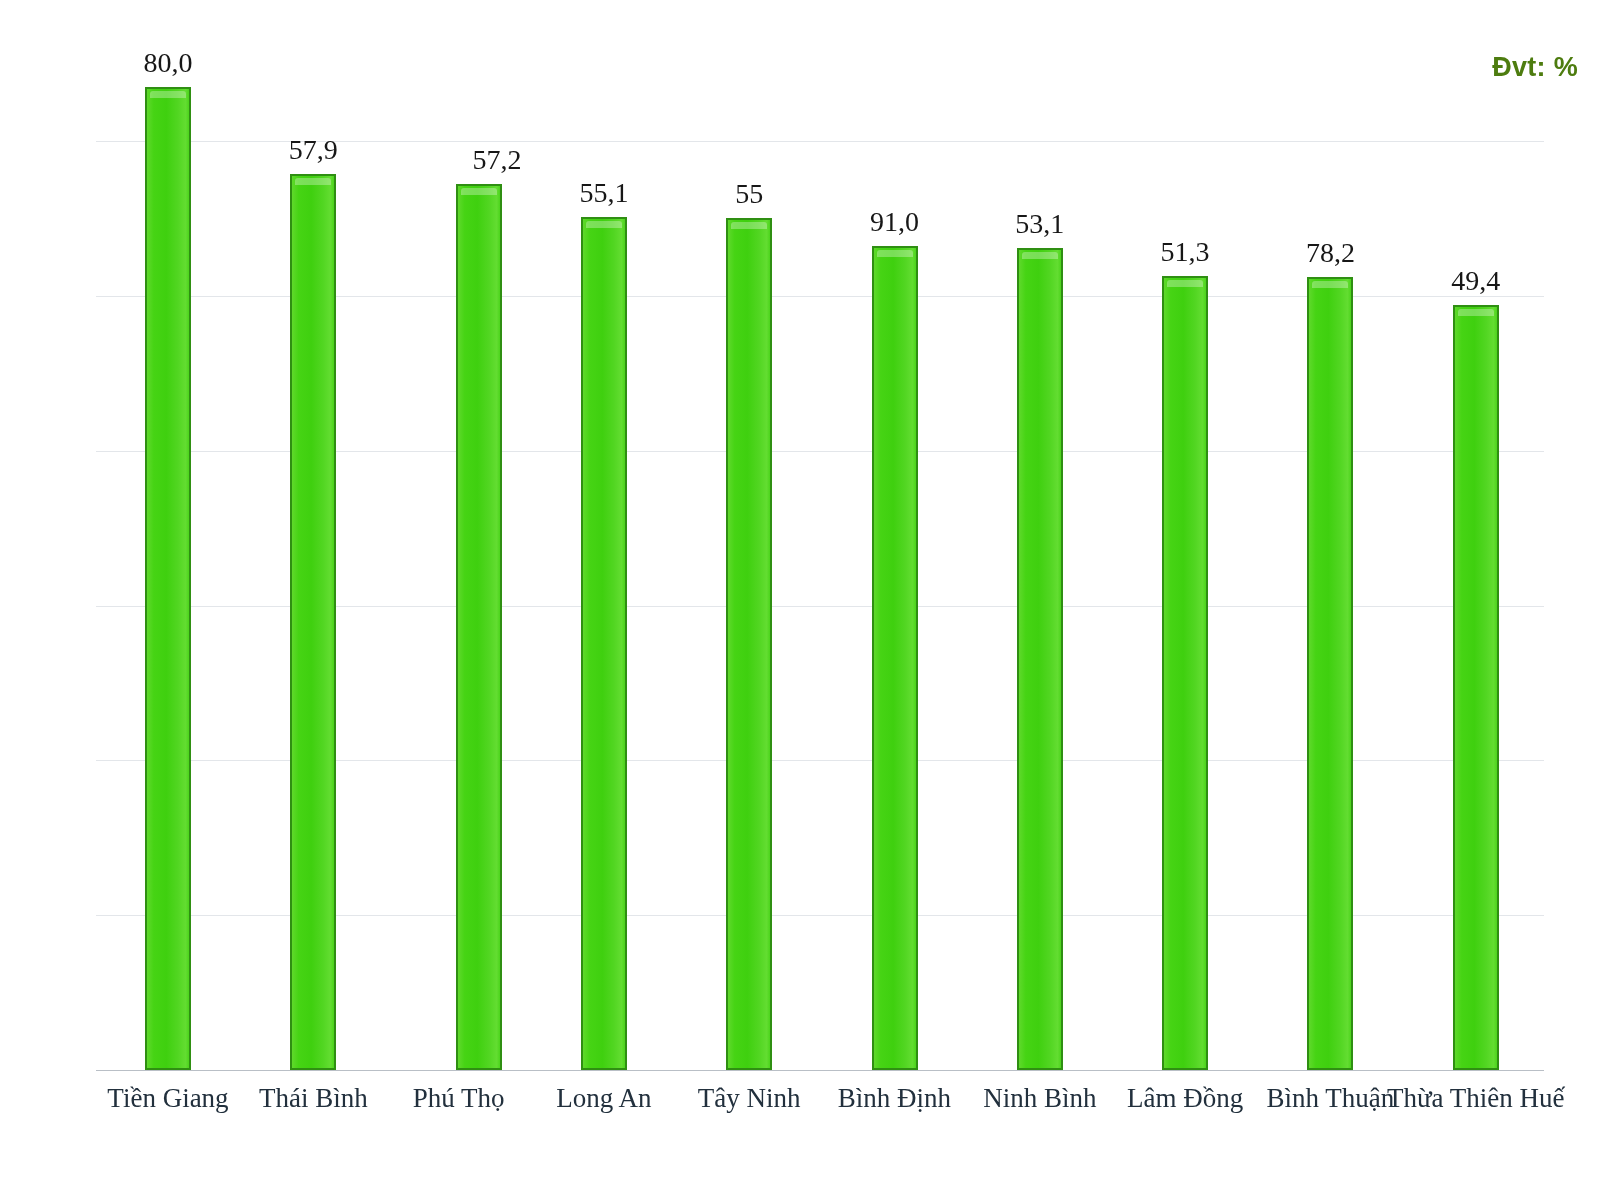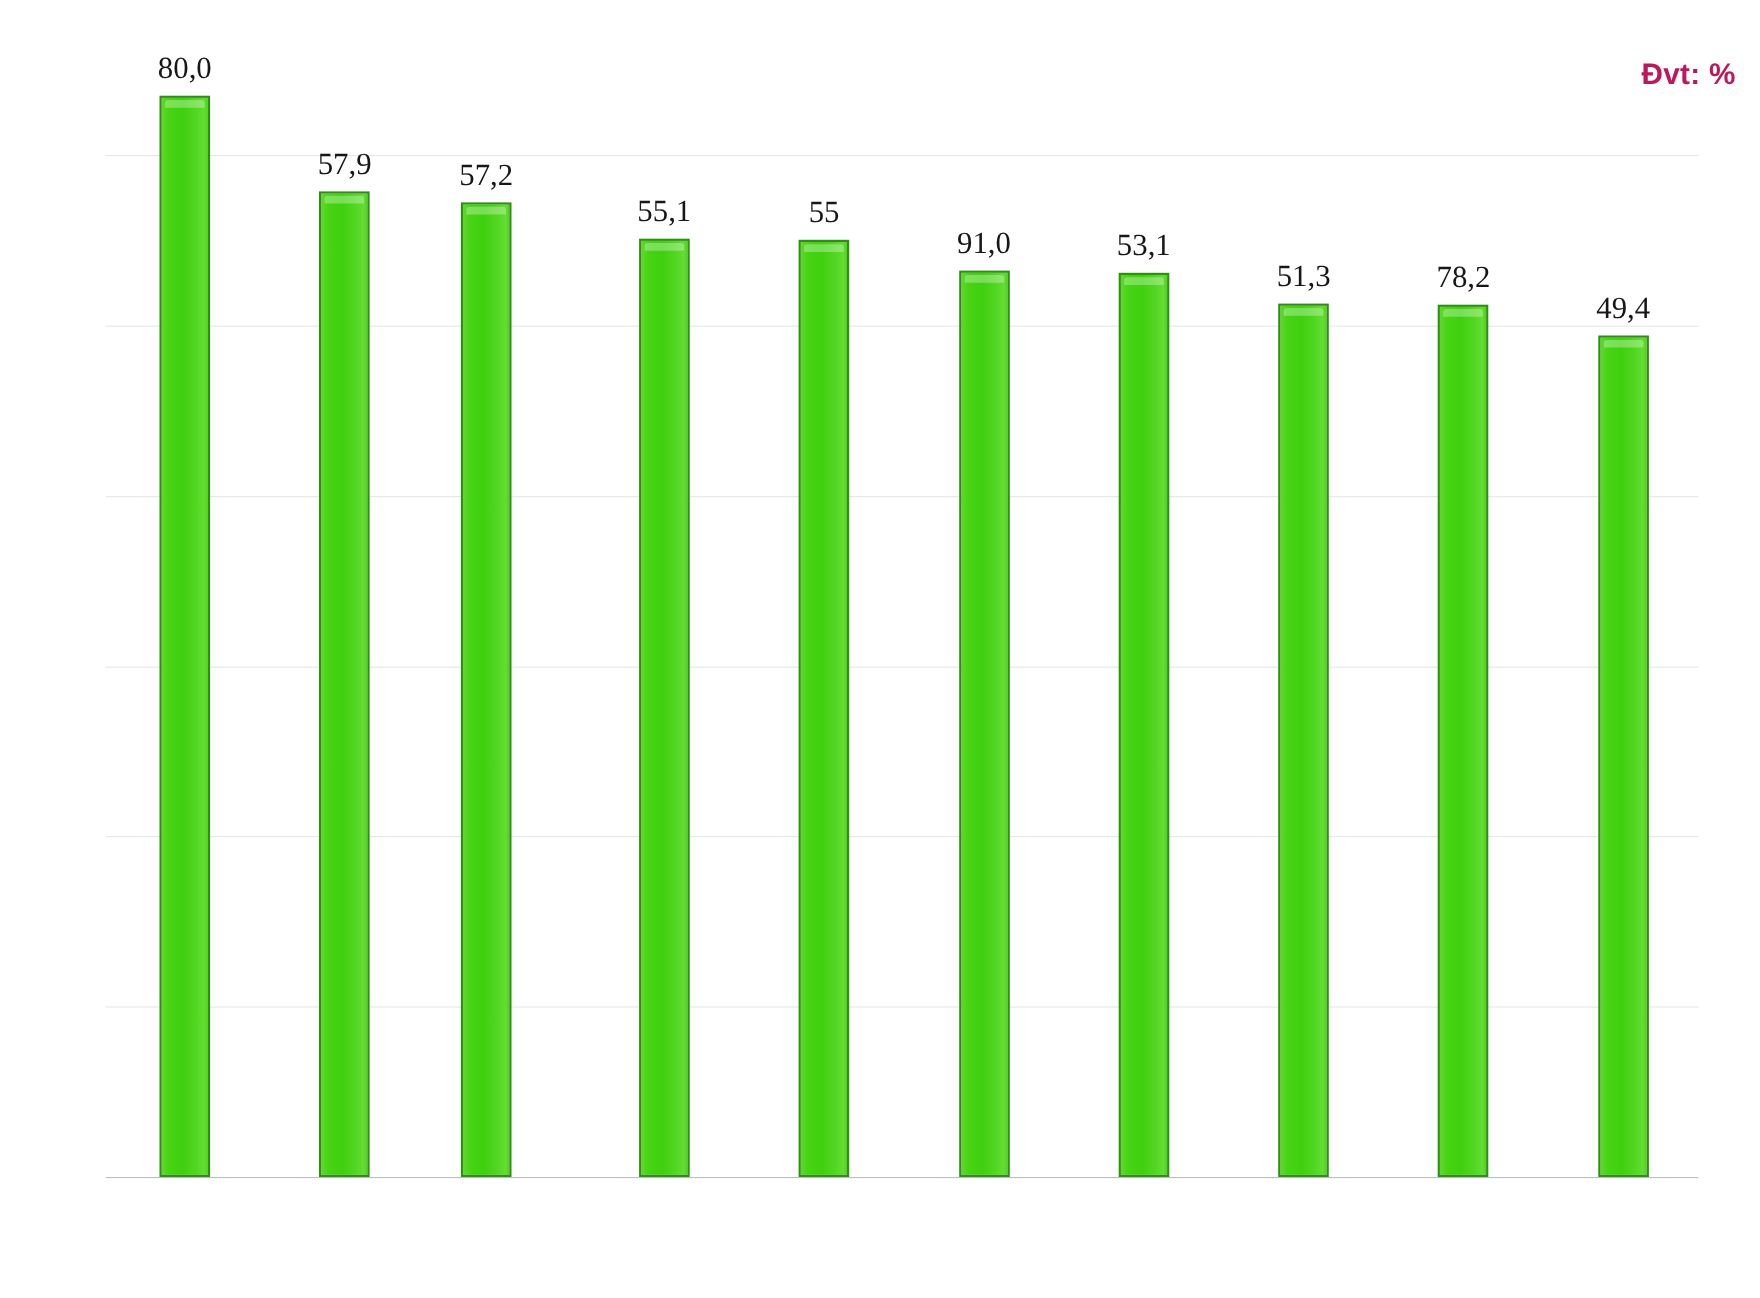--- a/index.html
+++ b/index.html
@@ -22,21 +22,21 @@
   }
 
   
   #unit-label {
     position: absolute;
     right: 22px;
     top: 52px;
     font-family: "Liberation Sans", "DejaVu Sans", sans-serif;
     font-weight: bold;
     font-size: 27px;
-    color: #be185d;
+    color: #4d7c0f;
     letter-spacing: 0.3px;
   }
 
   
   
   #plot-area {
     position: absolute;
     left: 96px;
     top: 40px;
     width: 1448px;
@@ -160,21 +160,21 @@
       </div>
     <div id="bars-layer">
         <div class="bar-group" style="left: 49px; height: 1032px;">
           <div class="bar" title="Tiền Giang: 63,5" style="height: 983.192px; bottom: 2px;"></div>
           <div class="bar-value" style="bottom: 993.192px;">80,0</div>
         </div>
         <div class="bar-group" style="left: 194.3px; height: 1032px;">
           <div class="bar" title="Thái Bình: 57,9" style="height: 896.485px; bottom: 2px;"></div>
           <div class="bar-value" style="bottom: 906.485px;">57,9</div>
         </div>
-        <div class="bar-group" style="left: 323px; height: 1032px;">
+        <div class="bar-group" style="left: 360px; height: 1032px; padding-left: 36px;">
           <div class="bar" title="Phú Thọ: 57,2" style="height: 885.647px; bottom: 2px;"></div>
           <div class="bar-value" style="bottom: 895.647px;">57,2</div>
         </div>
         <div class="bar-group" style="left: 484.9px; height: 1032px;">
           <div class="bar" title="Long An: 55,1" style="height: 853.132px; bottom: 2px;"></div>
           <div class="bar-value" style="bottom: 863.132px;">55,1</div>
         </div>
         <div class="bar-group" style="left: 630.2px; height: 1032px; text-align: center;">
           <div class="bar" title="Tây Ninh: 55" style="height: 851.583px; bottom: 2px;"></div>
           <div class="bar-value" style="bottom: 861.583px;">55</div>
@@ -195,14 +195,26 @@
           <div class="bar" title="Bình Thuận: 51,2" style="height: 792.747px; bottom: 2px;"></div>
           <div class="bar-value" style="bottom: 802.747px;">78,2</div>
         </div>
         <div class="bar-group" style="left: 1356.7px; height: 1032px;">
           <div class="bar" title="Thừa Thiên Huế: 49,4" style="height: 764.877px; bottom: 2px;"></div>
           <div class="bar-value" style="bottom: 774.877px;">49,4</div>
         </div>
       </div>
   </div>
 
+  <div id="x-axis-labels">
+      <div class="xcat" style="left: 72px;">Tiền Giang</div>
+      <div class="xcat" style="left: 217.3px;">Thái Bình</div>
+      <div class="xcat" style="left: 362.6px;">Phú Thọ</div>
+      <div class="xcat" style="left: 507.9px;">Long An</div>
+      <div class="xcat" style="left: 653.2px;">Tây Ninh</div>
+      <div class="xcat" style="left: 798.5px;">Bình Định</div>
+      <div class="xcat" style="left: 943.8px;">Ninh Bình</div>
+      <div class="xcat" style="left: 1089.1px;">Lâm Đồng</div>
+      <div class="xcat" style="left: 1234.4px;">Bình Thuận</div>
+      <div class="xcat" style="left: 1379.7px;">Thừa Thiên Huế</div>
+    </div>
 
 </div>
 
 </body></html>

